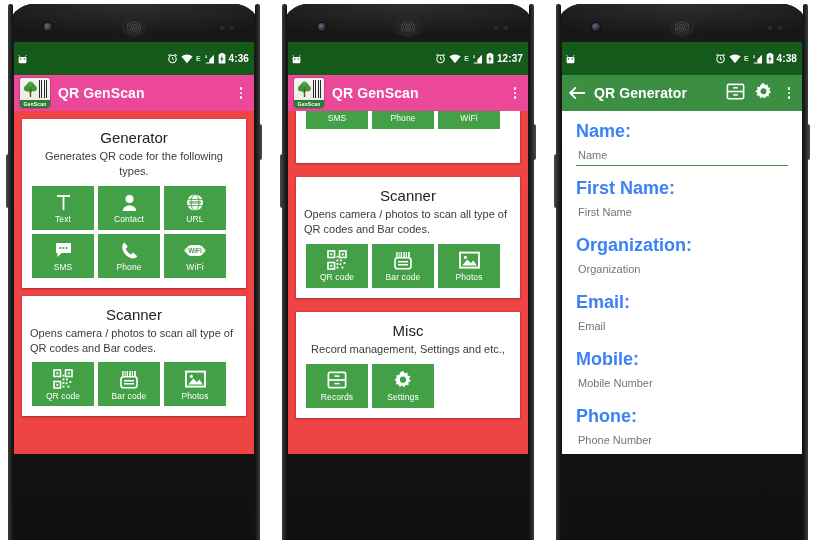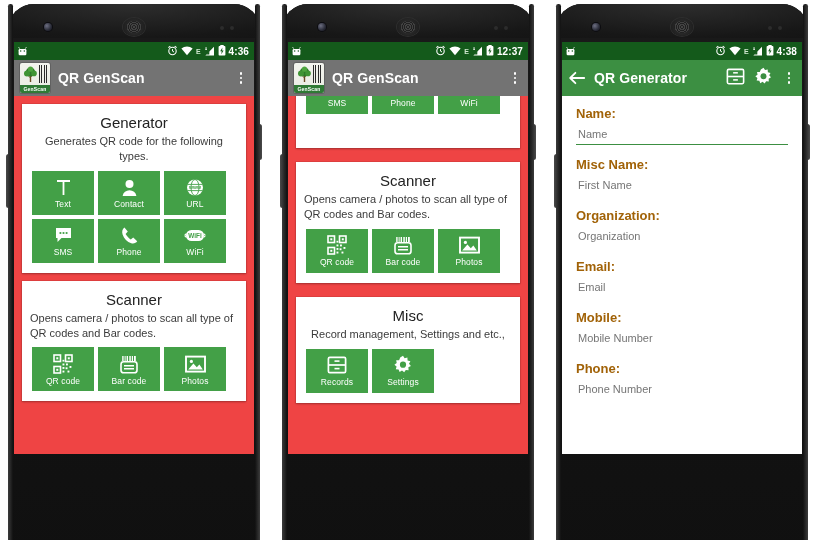--- a/index.html
+++ b/index.html
@@ -54,32 +54,32 @@
   .sensor.s1{right:36px;} .sensor.s2{right:26px;}
 
   
   .screen{
     position:absolute;left:6px;top:38px;width:240px;height:412px;
     background:#d6d7d9;overflow:hidden;
   }
 
   
   .statusbar{
-    height:18px;background:#145a1b;display:flex;align-items:center;
+    height:33px;background:#145a1b;display:flex;align-items:center;
     padding:0 5px 0 4px;color:#fff;
   }
   .sb-left{display:flex;align-items:center;gap:3px;}
   .sb-right{margin-left:auto;display:flex;align-items:center;gap:3px;}
   .sb-time{font-size:10px;font-weight:700;letter-spacing:.1px;color:#fff;}
   .ic{display:block;}
   .sb-e{font-size:7px;line-height:1;font-weight:700;color:#cfe6cf;}
 
   
   .appbar{
-    height:36px;background:#737373;display:flex;align-items:center;
+    height:36px;background:#ec4899;display:flex;align-items:center;
     padding:0 6px;color:#fff;position:relative;z-index:5;
   }
   .appbar.bar3{background:#3c8f42;}
   .logo{
     width:30px;height:30px;border-radius:2px;flex:none;position:relative;overflow:hidden;
     background:linear-gradient(180deg,#f3f4ee 0%,#e9ebe2 100%);
     box-shadow:0 0 0 1px rgba(0,0,0,.15);
   }
   .logo .barcode{position:absolute;right:2px;top:2px;width:9px;height:18px;
     background:repeating-linear-gradient(90deg,#2b2b2b 0 1px,transparent 1px 2px,#2b2b2b 2px 3px,transparent 3px 5px);}
@@ -107,21 +107,21 @@
   .tile{
     width:62px;height:44px;background:#43a047;color:#fff;
     display:flex;flex-direction:column;align-items:center;justify-content:center;gap:2px;
     cursor:pointer;
   }
   .tile .tic{height:21px;display:flex;align-items:center;justify-content:center;}
   .tile .tlabel{font-size:8.5px;line-height:1;letter-spacing:.1px;}
 
   
   .form{background:#fff;height:358px;padding:10px 14px 0 14px;box-sizing:border-box;overflow:hidden;}
-  .f-label{font-size:13px;color:#a16207;font-weight:700;margin:0 0 7px 0;}
+  .f-label{font-size:18px;color:#3b82f6;font-weight:700;margin:0 0 7px 0;}
   .f-row{margin-bottom:12px;}
   .f-input{
     font-size:11px;color:#9b9b9b;padding:0 0 4px 2px;border:none;outline:none;background:transparent;
     width:100%;font-family:Liberation Sans, sans-serif;display:block;
   }
   .f-underline{height:1px;background:#3c8f42;margin-top:0;}
   .f-underline.none{background:transparent;}
 </style>
 </head>
 <body>
@@ -634,21 +634,21 @@
 
       <div class="form">
 
         <div class="f-row">
           <div class="f-label">Name:</div>
           <input class="f-input" type="text" placeholder="Name" style="">
           <div class="f-underline"></div>
         </div>
 
         <div class="f-row">
-          <div class="f-label">Misc Name:</div>
+          <div class="f-label">First Name:</div>
           <input class="f-input" type="text" placeholder="First Name" style="">
           <div class="f-underline none"></div>
         </div>
 
         <div class="f-row">
           <div class="f-label">Organization:</div>
           <input class="f-input" type="text" placeholder="Organization" style="">
           <div class="f-underline none"></div>
         </div>
 

